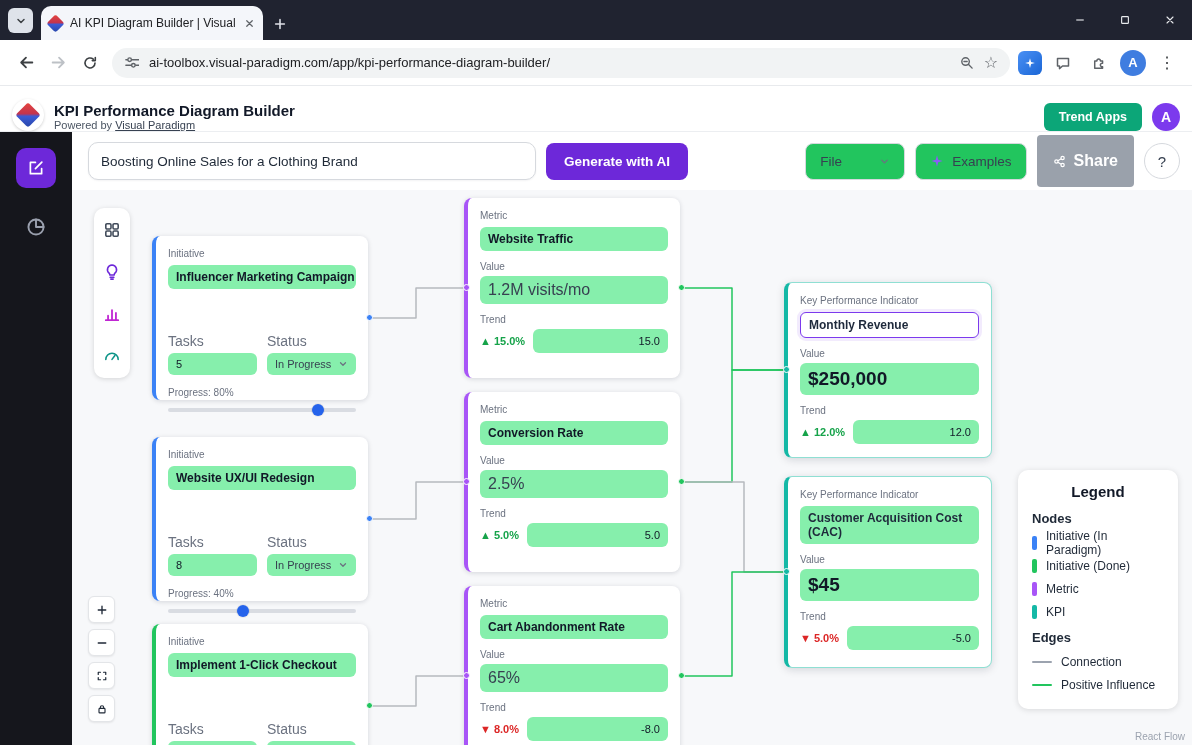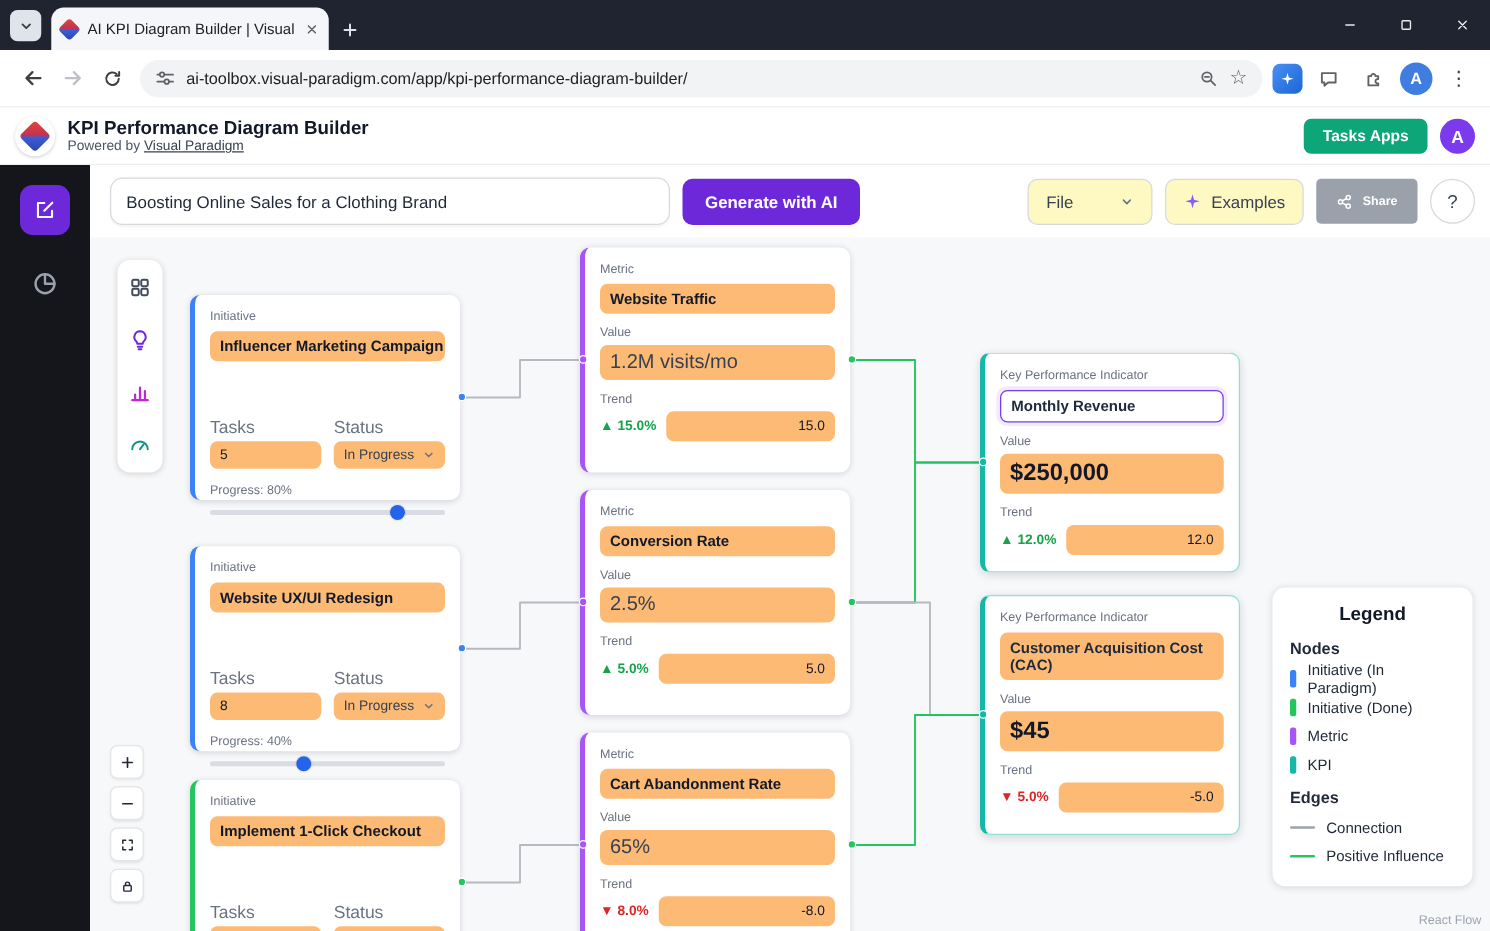--- a/index.html
+++ b/index.html
@@ -25,62 +25,62 @@
   .url { font-size:13px; color:#202124; white-space:nowrap; overflow:hidden; flex:1; }
   .omni-icon { color:#5f6368; flex:0 0 auto; }
   .star-glyph { font-size:16px; line-height:1; }
   .ext-area { display:flex; align-items:center; gap:6px; }
   .ext-btn { width:30px; height:30px; display:flex; align-items:center; justify-content:center; color:#5f6368; }
   .ext-blue { width:24px; height:24px; border-radius:6px; background:linear-gradient(135deg,#4a90f4,#1a66d6); color:#fff; display:flex; align-items:center; justify-content:center; }
   .profile-avatar { width:26px; height:26px; border-radius:50%; background:#3f7de0; color:#fff; font-size:13px; font-weight:700; display:flex; align-items:center; justify-content:center; }
   .kebab { font-size:16px; color:#3c4043; }
 
   
-  .app-header { height:46px; display:flex; align-items:center; padding:0 12px; gap:10px; border-bottom:1px solid #eceef1; background:#fff; }
+  .app-header { height:46px; display:flex; align-items:flex-end; padding:0 12px; gap:10px; border-bottom:1px solid #eceef1; background:#fff; }
   .vp-logo { width:32px; height:32px; border-radius:50%; background:#fff; box-shadow:0 1px 3px rgba(0,0,0,.18); display:flex; align-items:center; justify-content:center; }
   .vp-diamond { width:18px; height:18px; transform:rotate(45deg); border-radius:3px; background:linear-gradient(135deg,#e8453c 0%,#c2344f 45%,#3b5bd6 55%,#2746a8 100%); }
   .app-title { font-size:15px; font-weight:700; color:#111827; line-height:1.15; }
   .app-sub { font-size:11px; color:#4b5563; }
   .app-sub a { color:#374151; }
   .more-apps { margin-left:auto; background:#0ca678; color:#fff; font-size:12.5px; font-weight:600; padding:7px 15px; border-radius:6px; }
   .app-avatar { width:28px; height:28px; border-radius:50%; background:#7c3aed; color:#fff; font-weight:700; font-size:14px; display:flex; align-items:center; justify-content:center; }
 
   
   .app-body { display:flex; height:613px; }
   .side { width:72px; background:#15161c; display:flex; flex-direction:column; align-items:center; padding-top:16px; gap:28px; flex:0 0 auto; }
   .side-edit { width:40px; height:40px; border-radius:10px; background:#6d28d9; color:#fff; display:flex; align-items:center; justify-content:center; }
   .side-pie { color:#9aa0ae; }
   .main { flex:1; display:flex; flex-direction:column; min-width:0; }
 
   .prompt-row { height:58px; display:flex; align-items:center; padding:0 12px 0 16px; gap:10px; background:#fff; }
   .prompt-input { width:448px; height:38px; border:1px solid #d6d9de; border-radius:10px; padding:0 12px; font-size:13.5px; color:#1f2937; box-shadow:0 1px 2px rgba(16,24,40,.05); outline:none; }
   .btn-generate { height:37px; padding:0 18px; background:#6d28d9; color:#fff; border-radius:8px; font-size:13.5px; font-weight:600; }
-  .btn-outline { height:37px; display:flex; align-items:center; gap:8px; padding:0 14px; border:1px solid #d6d9de; border-radius:8px; background:#fef9c3; font-size:13.5px; color:#374151; }
+  .btn-outline { height:37px; display:flex; align-items:center; gap:8px; padding:0 14px; border:1px solid #d6d9de; border-radius:8px; background:#22c55e; font-size:13.5px; color:#374151; }
   .btn-file { width:100px; justify-content:space-between; margin-left:auto; }
   .sparkle { color:#8b5cf6; }
-  .btn-share { height:36px; padding:0 16px; background:#9aa1ab; color:#fff; border-radius:4px; font-size:10px; font-weight:600; display:flex; align-items:center; gap:8px; }
+  .btn-share { height:52px; padding:0 16px; background:#9aa1ab; color:#fff; border-radius:4px; font-size:16px; font-weight:600; display:flex; align-items:center; gap:8px; }
   .btn-help { width:36px; height:36px; border-radius:50%; border:1px solid #d6d9de; background:#fff; color:#374151; font-size:15px; }
 
   
   .canvas { position:relative; flex:1; background:#f7f8fa; overflow:hidden; }
   .edges { position:absolute; left:0; top:0; }
   .eg { stroke:#b6b9bf; stroke-width:1.5; fill:none; stroke-linejoin:round; }
   .ep { stroke:#22c55e; stroke-width:1.5; fill:none; stroke-linejoin:round; }
 
   .palette { position:absolute; left:22px; top:18px; width:36px; background:#fff; border-radius:10px; box-shadow:0 1px 5px rgba(0,0,0,.15); display:flex; flex-direction:column; align-items:center; padding:8px 0; gap:14px; }
   .pal-btn { width:28px; height:28px; display:flex; align-items:center; justify-content:center; border-radius:6px; }
 
   .controls { position:absolute; left:16px; top:406px; display:flex; flex-direction:column; gap:6px; }
   .ctrl-btn { width:27px; height:27px; background:#fff; border:1px solid #e3e5e8; border-radius:6px; box-shadow:0 1px 2px rgba(0,0,0,.08); display:flex; align-items:center; justify-content:center; color:#1f2937; }
 
   .node { position:absolute; background:#fff; border-radius:8px; box-shadow:0 1px 5px rgba(15,23,42,.15); padding:12px; border-left:4px solid #3b82f6; }
   .node.metric { border-left-color:#a855f7; }
   .node.kpi { border:1px solid #8fdfd3; border-left:4px solid #14b8a6; box-shadow:0 2px 8px rgba(15,23,42,.15); }
   .tlabel { font-size:10px; color:#6b7280; }
-  .field { background:#fdba74; border-radius:6px; }
+  .field { background:#86efac; border-radius:6px; }
   .node-title { margin-top:6px; padding:5px 8px; font-size:12px; font-weight:700; color:#111827; }
   .one-line { white-space:nowrap; overflow:hidden; }
   .kpi .node-title { color:#1e293b; }
   .kpi-title-edit { margin-top:6px; padding:5px 8px; font-size:12px; font-weight:700; color:#1e293b; background:#fff; border:1.5px solid #7c3aed; border-radius:6px; box-shadow:0 0 0 3px rgba(124,58,237,.10); }
   .init-grid { display:grid; grid-template-columns:1fr 1fr; gap:10px; margin-top:10px; }
   .cell-label { font-size:14px; color:#6b7280; margin-bottom:4px;margin-top:34px; }
   .cell-input { height:22px; padding:0 8px; font-size:11px; color:#111827; display:flex; align-items:center; }
   .status { justify-content:space-between; color:#374151; }
   .progress-label { font-size:10px; color:#6b7280; margin-top:12px; }
   .slider { position:relative; height:12px; margin-top:6px; }
@@ -205,21 +205,21 @@
   <span class="vp-logo">
       <span class="vp-diamond"></span>
     </span>
   <div>
     <div class="app-title">KPI Performance Diagram Builder</div>
     <div class="app-sub">
       <span>Powered by</span>
       <a href="#">Visual Paradigm</a>
     </div>
   </div>
-  <button class="more-apps">Tasks Apps</button>
+  <button class="more-apps">Trend Apps</button>
   <span class="app-avatar">A</span>
 </div>
 
 <div class="app-body">
   <aside class="side">
     <button class="side-edit">
       <svg width="18" height="18" viewBox="0 0 16 16" stroke="currentColor" stroke-width="1.5" fill="none" stroke-linecap="round" stroke-linejoin="round">
           <path d="M13 8.5V13H3V3h4.5"></path>
           <path d="M13.2 2.8l-5.7 5.7"></path>
         </svg>

